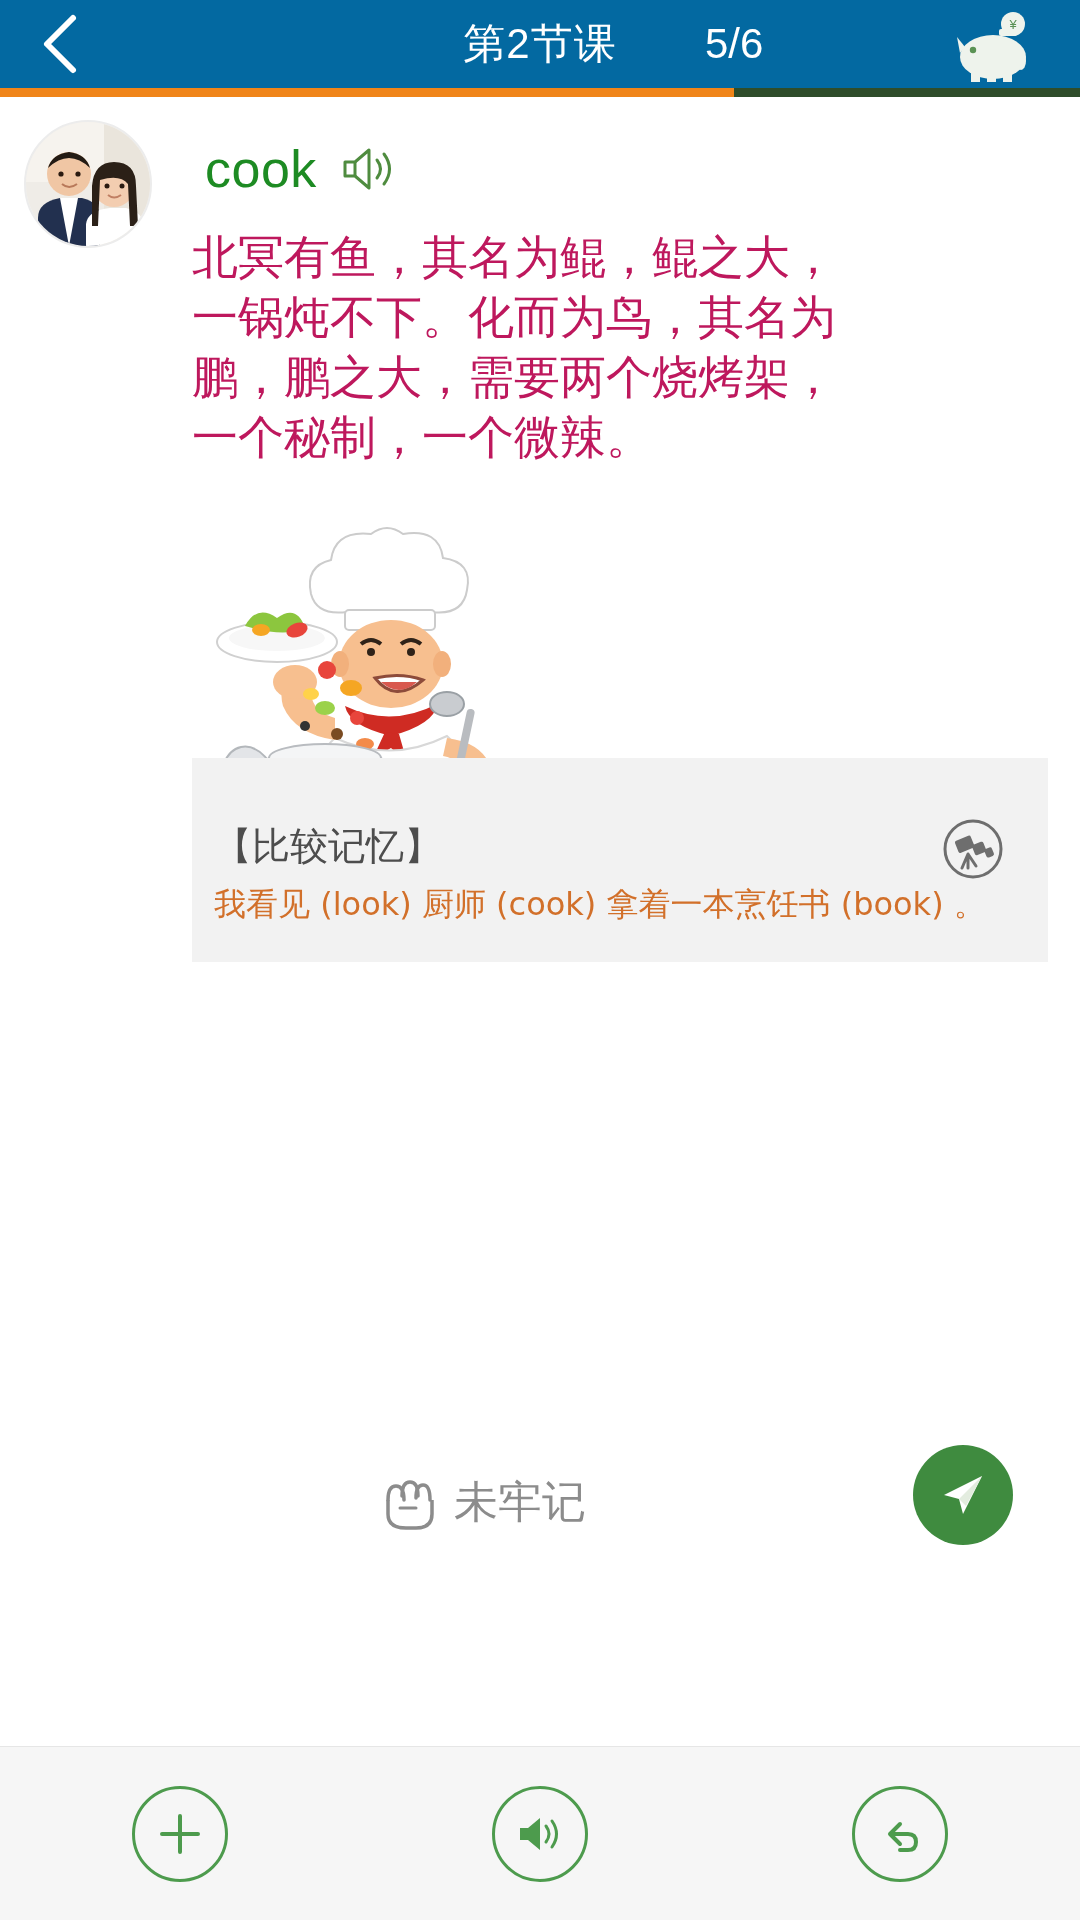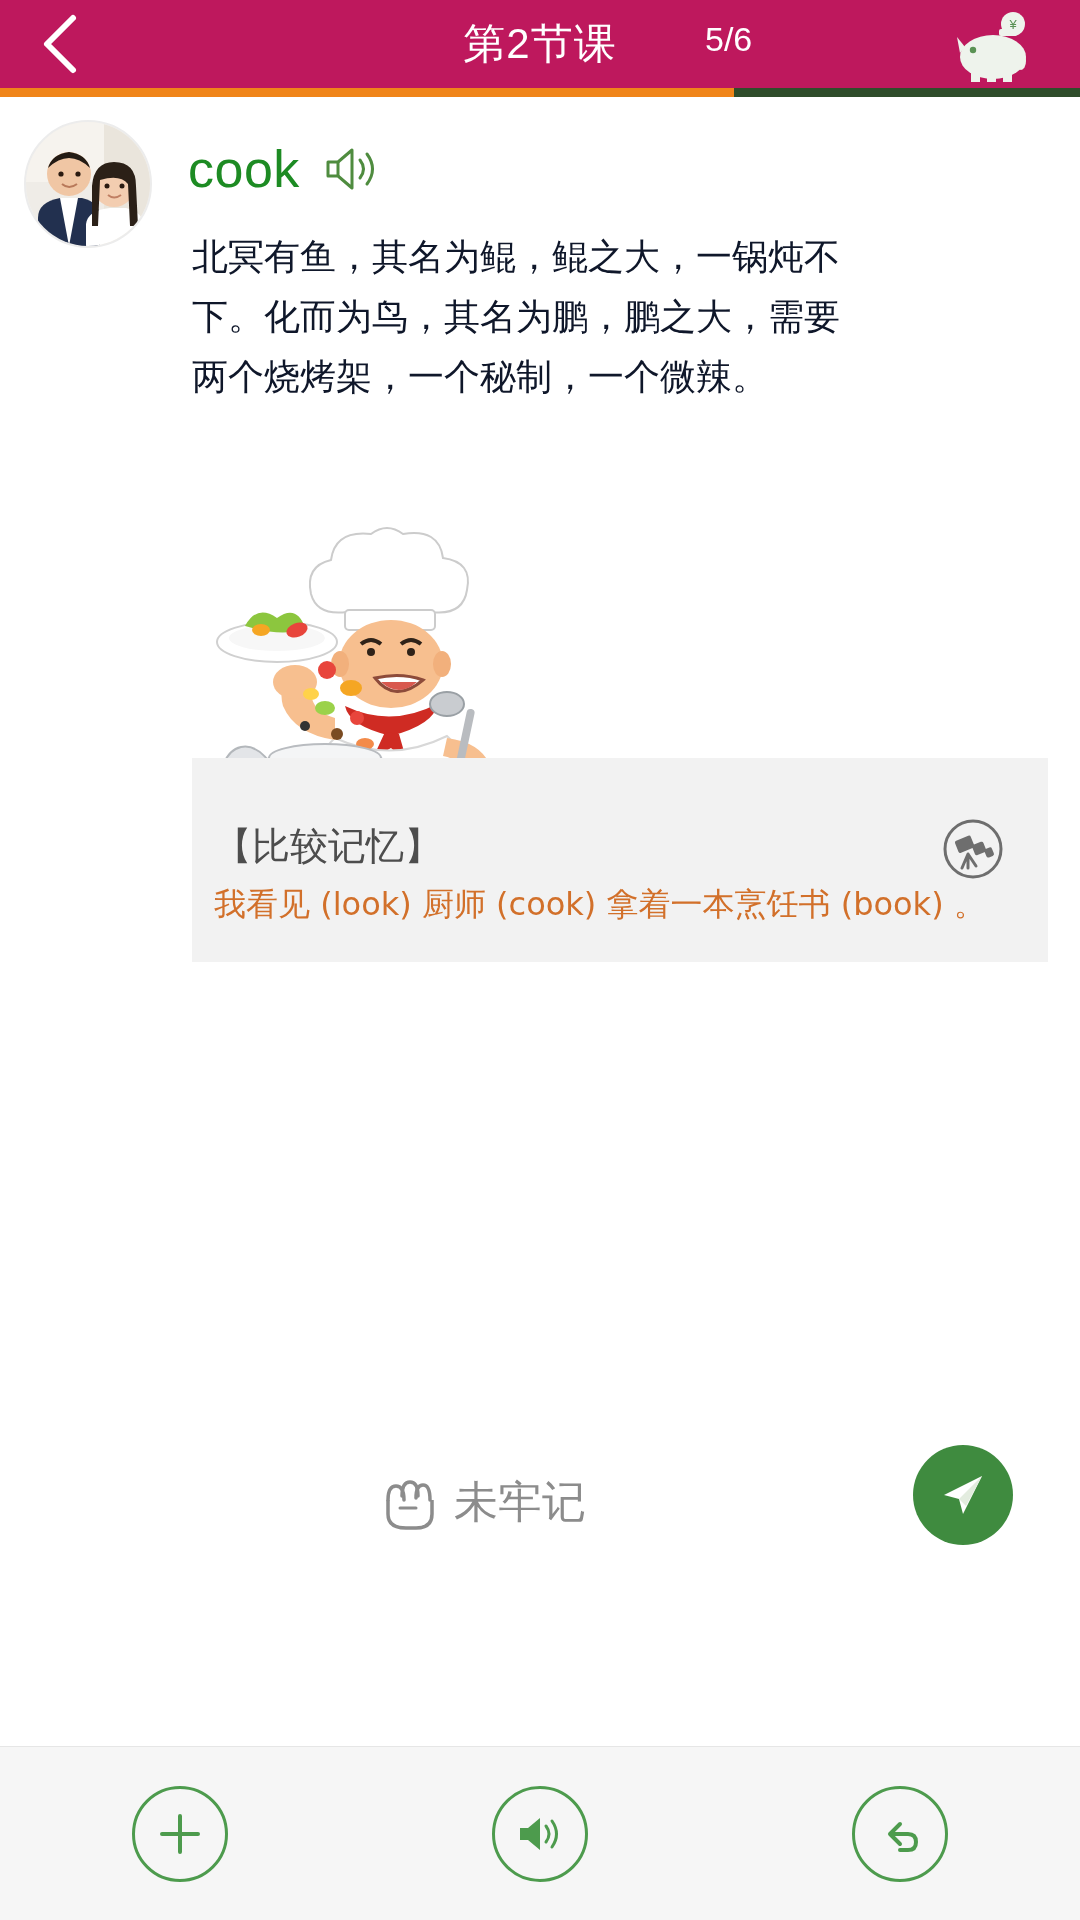--- a/index.html
+++ b/index.html
@@ -7,36 +7,36 @@
   body {
     font-family:"Liberation Sans","DejaVu Sans",sans-serif;
     background:#ffffff;
     position:relative;
     overflow:hidden;
   }
 
   
   .header {
     position:absolute; left:0; top:0; width:1080px; height:88px;
-    background:#be185d;
+    background:#0369a1;
     display:flex; align-items:center;
   }
   .back-btn {
     width:120px; height:88px;
     display:flex; align-items:center; justify-content:center;
   }
   .back-chevron { display:block; }
   .header-title {
     color:#ffffff; font-size:42px; letter-spacing:1px;
     position:absolute; left:0; right:0; text-align:center;
     width:100%; pointer-events:none;
   }
   .header-counter {
     position:absolute; left:705px; top:20px;
-    color:#ffffff; font-size:34px; font-weight:300;
+    color:#ffffff; font-size:42px; font-weight:300;
   }
   .piggy-btn {
     position:absolute; right:30px; top:8px;
     width:110px; height:78px;
     display:flex; align-items:center; justify-content:center;
   }
 
   
   .progress-track {
     position:absolute; left:0; top:88px; width:1080px; height:9px;
@@ -51,29 +51,29 @@
   .card { position:absolute; left:0; top:97px; width:1080px; }
 
   .avatar {
     position:absolute; left:24px; top:23px;
     width:128px; height:128px; border-radius:50%;
     overflow:hidden; border:2px solid #ececec; background:#f4f2ef;
   }
   .avatar svg { display:block; }
 
   .word-row {
-    position:absolute; left:188px; top:42px;
+    position:absolute; left:205px; top:42px;
     display:flex; align-items:center; gap:22px;
   }
   .word-text { color:#1d8b23; font-size:52px; letter-spacing:0.5px; }
   .speaker-word { display:block; }
 
   .passage {
     position:absolute; left:192px; top:130px; width:650px;
-    color:#0f172a; font-size:36px; line-height:60px;
+    color:#be185d; font-size:46px; line-height:60px;
     letter-spacing:0px;
     font-family:"DejaVu Sans","Liberation Sans",sans-serif;
   }
 
   .illustration {
     position:absolute; left:185px; top:415px;
     width:370px; height:320px;
   }
 
   

